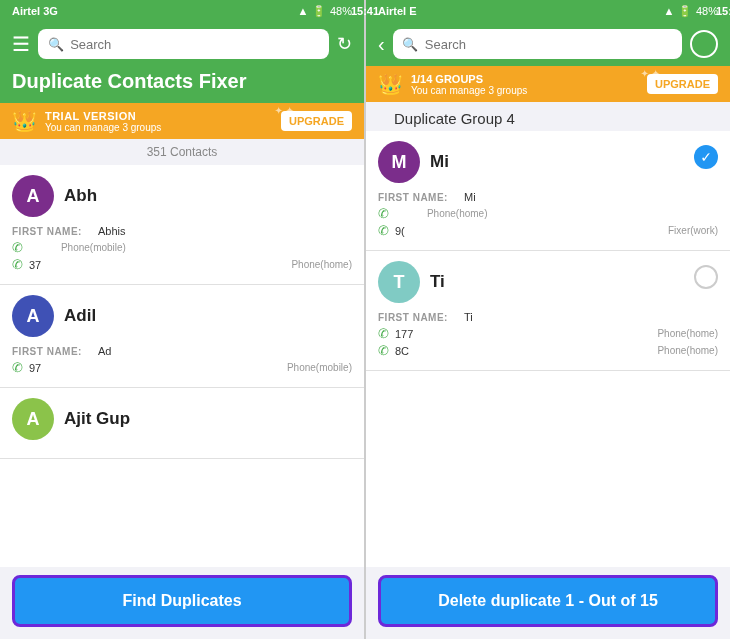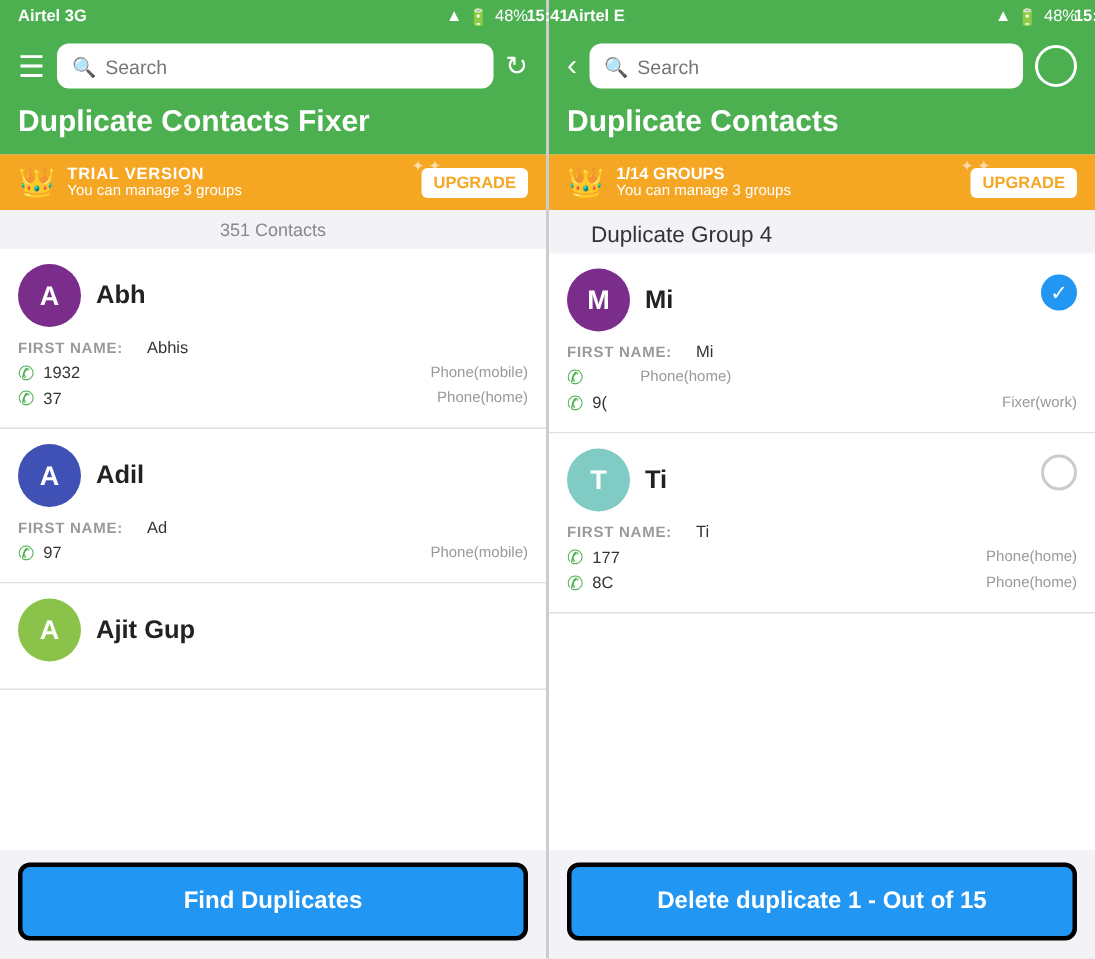--- a/index.html
+++ b/index.html
@@ -253,21 +253,21 @@
     
     .bottom-bar {
       padding: 8px 12px 12px 12px;
       background: #f2f2f7;
     }
 
     .action-btn {
       width: 100%;
       padding: 14px;
       border-radius: 8px;
-      border: 3px solid #000000;
+      border: 3px solid #6d28d9;
       background: #2196f3;
       color: white;
       font-size: 16px;
       font-weight: 600;
       cursor: pointer;
       text-align: center;
     }
 
     
     .phone-divider {
@@ -406,21 +406,20 @@
         </div>
         <span class="contact-name">Abh</span>
       </div>
       <div class="contact-details">
         <div class="detail-row">
           <span class="detail-label">FIRST NAME:</span>
           <span class="detail-value">Abhis</span>
         </div>
         <div class="phone-row">
           <span class="phone-icon">✆</span>
-          <span class="phone-number">1932</span>
           <span class="phone-type">Phone(mobile)</span>
         </div>
         <div class="phone-row">
           <span class="phone-icon">✆</span>
           <span class="phone-number">37</span>
           <span class="phone-type">Phone(home)</span>
         </div>
       </div>
     </div>
 
@@ -480,23 +479,20 @@
 
   <div class="nav-bar">
     <span class="back-btn">‹</span>
     <div class="search-bar">
       <span class="search-icon">🔍</span>
       <input type="text" placeholder="Search" style="">
     </div>
     <div class="circle-icon"></div>
   </div>
 
-  <div class="app-title-bar">
-    <h1>Duplicate Contacts</h1>
-  </div>
 
   <div class="groups-banner">
     <span class="trial-icon">👑</span>
     <div class="groups-text">
       <div class="groups-title">1/14 GROUPS</div>
       <div class="groups-sub">You can manage 3 groups</div>
     </div>
     <span class="stars">✦ ✦</span>
     <button class="upgrade-btn">UPGRADE</button>
   </div>

